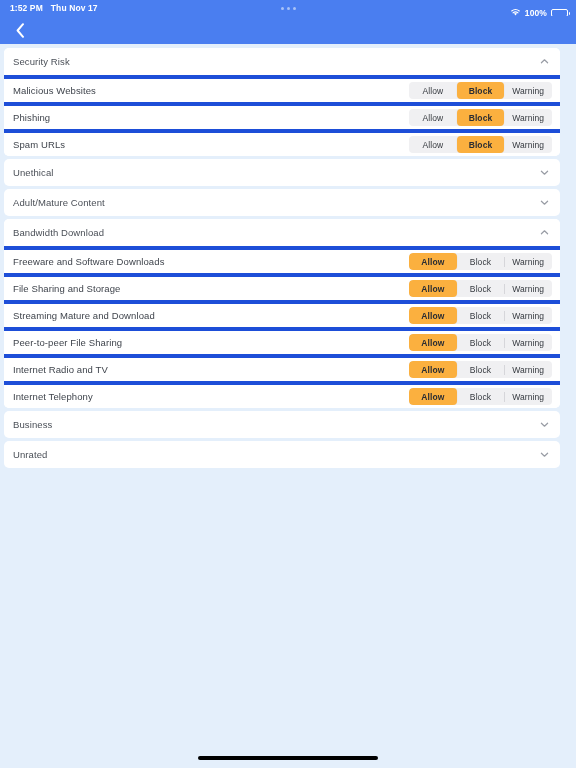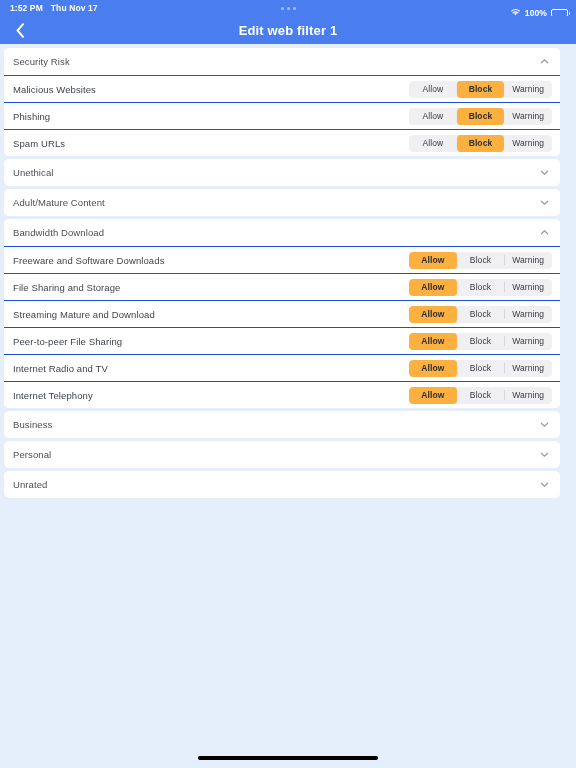--- a/index.html
+++ b/index.html
@@ -73,21 +73,21 @@
     height:27px; display:flex; align-items:center;
     padding:0 10px 0 9px; cursor:pointer; background:#ffffff;
   }
   .sec-title{
     flex:1; font-size:9.5px; color:#4a4f57; letter-spacing:.1px;
   }
   .chev{ width:11px; height:11px; display:block; flex:none; }
 
   .row{
     height:27px; display:flex; align-items:center;
-    padding:0 8px 0 9px; border-top:1px solid #1d4ed8;
+    padding:0 8px 0 9px; border-top:4px solid #1d4ed8;
     background:#ffffff;
   }
   .row-label{
     flex:1; font-size:9.5px; color:#3f444c; letter-spacing:.1px;
     white-space:nowrap; overflow:hidden; text-overflow:ellipsis;
   }
 
   
   .seg{
     display:flex; background:#f0f0f2; border-radius:4px;
@@ -141,21 +141,20 @@
     </span>
   </div>
 </div>
 
 <div class="navbar">
   <div class="nav-back">
     <svg width="9" height="15" viewBox="0 0 9 15">
       <path d="M7 1.2 L1.6 7.5 L7 13.8" stroke="#ffffff" stroke-width="2" fill="none" stroke-linecap="round" stroke-linejoin="round"></path>
     </svg>
   </div>
-  <div class="nav-title">Edit web filter 1</div>
 </div>
 
 <div class="content" id="content">
     <div class="card">
       <div class="sec-head">
         <span class="sec-title">Security Risk</span>
         <svg class="chev" viewBox="0 0 12 12">
           <path d="M2.6 7.4 L6 4.1 L9.4 7.4" stroke="#9a9ea6" stroke-width="1.3" fill="none" stroke-linecap="round" stroke-linejoin="round"></path>
         </svg>
       </div>
@@ -259,28 +258,20 @@
     <div class="card">
       <div class="sec-head">
         <span class="sec-title">Business</span>
         <svg class="chev" viewBox="0 0 12 12">
           <path d="M2.6 4.6 L6 7.9 L9.4 4.6" stroke="#9a9ea6" stroke-width="1.3" fill="none" stroke-linecap="round" stroke-linejoin="round"></path>
         </svg>
       </div>
     </div>
     <div class="card">
       <div class="sec-head">
-        <span class="sec-title">Personal</span>
-        <svg class="chev" viewBox="0 0 12 12">
-          <path d="M2.6 4.6 L6 7.9 L9.4 4.6" stroke="#9a9ea6" stroke-width="1.3" fill="none" stroke-linecap="round" stroke-linejoin="round"></path>
-        </svg>
-      </div>
-    </div>
-    <div class="card">
-      <div class="sec-head">
         <span class="sec-title">Unrated</span>
         <svg class="chev" viewBox="0 0 12 12">
           <path d="M2.6 4.6 L6 7.9 L9.4 4.6" stroke="#9a9ea6" stroke-width="1.3" fill="none" stroke-linecap="round" stroke-linejoin="round"></path>
         </svg>
       </div>
     </div>
   </div>
 
 <div class="home-ind"></div>
 

